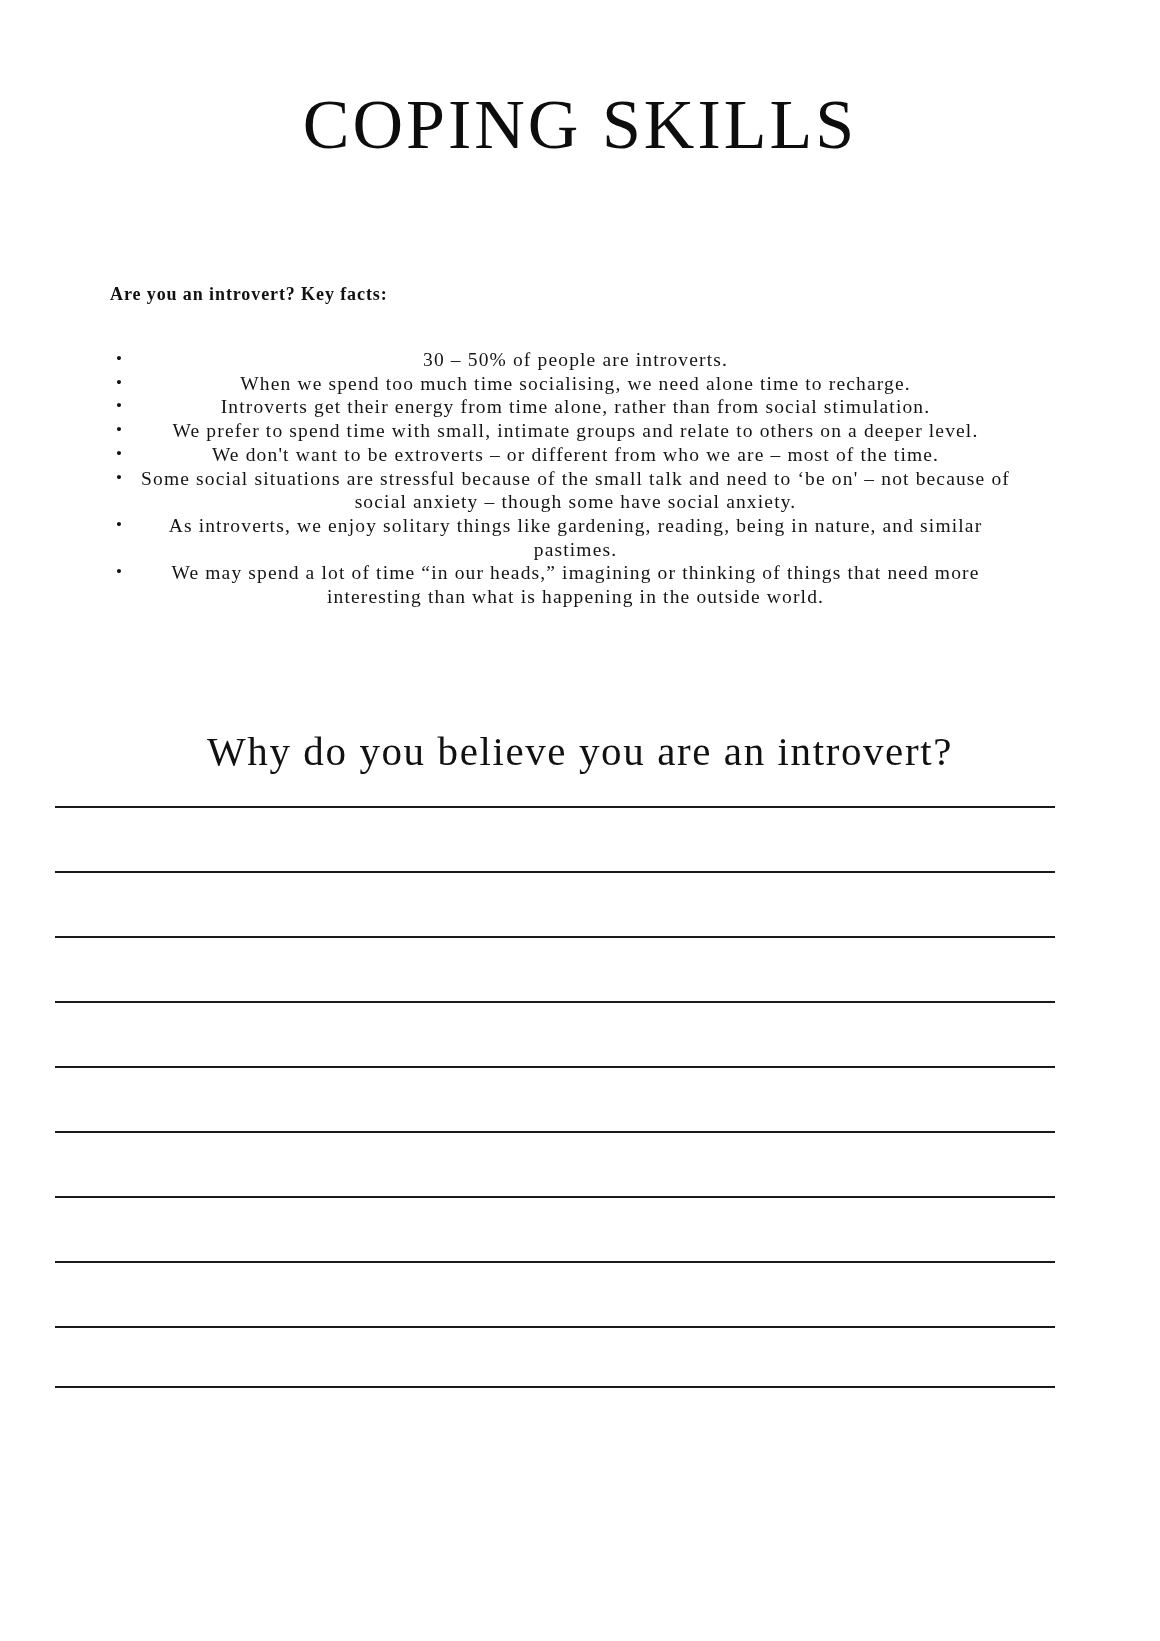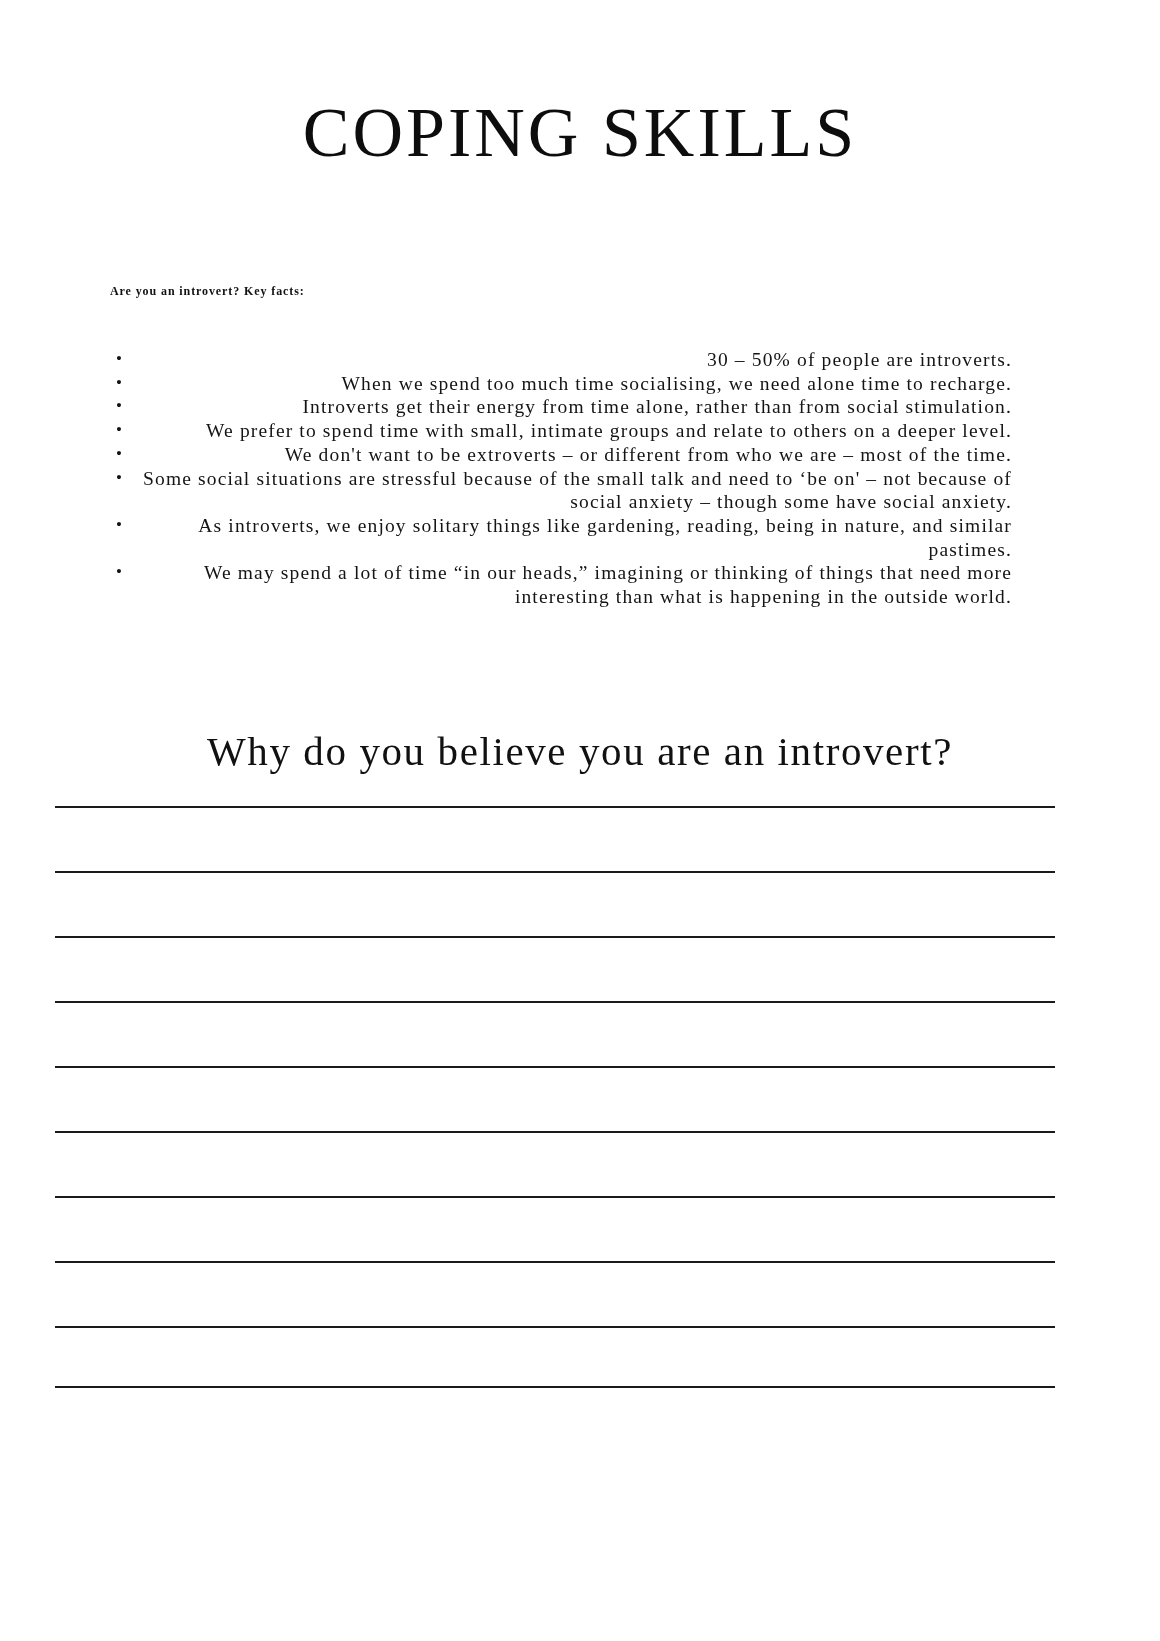--- a/index.html
+++ b/index.html
@@ -14,40 +14,40 @@
     margin: 0 auto;
     background: #ffffff;
     overflow: hidden;
     font-family: "Liberation Serif", "DejaVu Serif", serif;
     color: #111111;
   }
 
   
   .doc-title {
     position: absolute;
-    top: 96px;
+    top: 88px;
     left: 0;
     width: 1160px;
     text-align: center;
     font-family: "Liberation Serif", "DejaVu Serif", serif;
     font-size: 70px;
     font-weight: 400;
     letter-spacing: 3px;
     line-height: 1.05;
     color: #0d0d0d;
     white-space: nowrap;
   }
 
   
   .facts-heading {
     position: absolute;
     top: 284px;
     left: 110px;
     font-family: "Liberation Serif", "DejaVu Serif", serif;
-    font-size: 12px;
+    font-size: 18px;
     font-weight: 700;
     letter-spacing: 0.9px;
     color: #111111;
   }
 
   
   .facts-list {
     position: absolute;
     top: 348px;
     left: 112px;
@@ -57,21 +57,21 @@
     list-style: none;
   }
   .facts-list li {
     position: relative;
     padding-left: 27px;
     margin: 0 0 0 0;
     font-size: 19.5px;
     line-height: 23.7px;
     letter-spacing: 1.15px;
     color: #141414;
-    text-align: right;
+    text-align: center;
   }
   .facts-list li::before {
     content: "\2022";
     position: absolute;
     left: 4px;
     top: -1px;
     font-size: 17px;
     line-height: 23.7px;
     color: #141414;
   }

